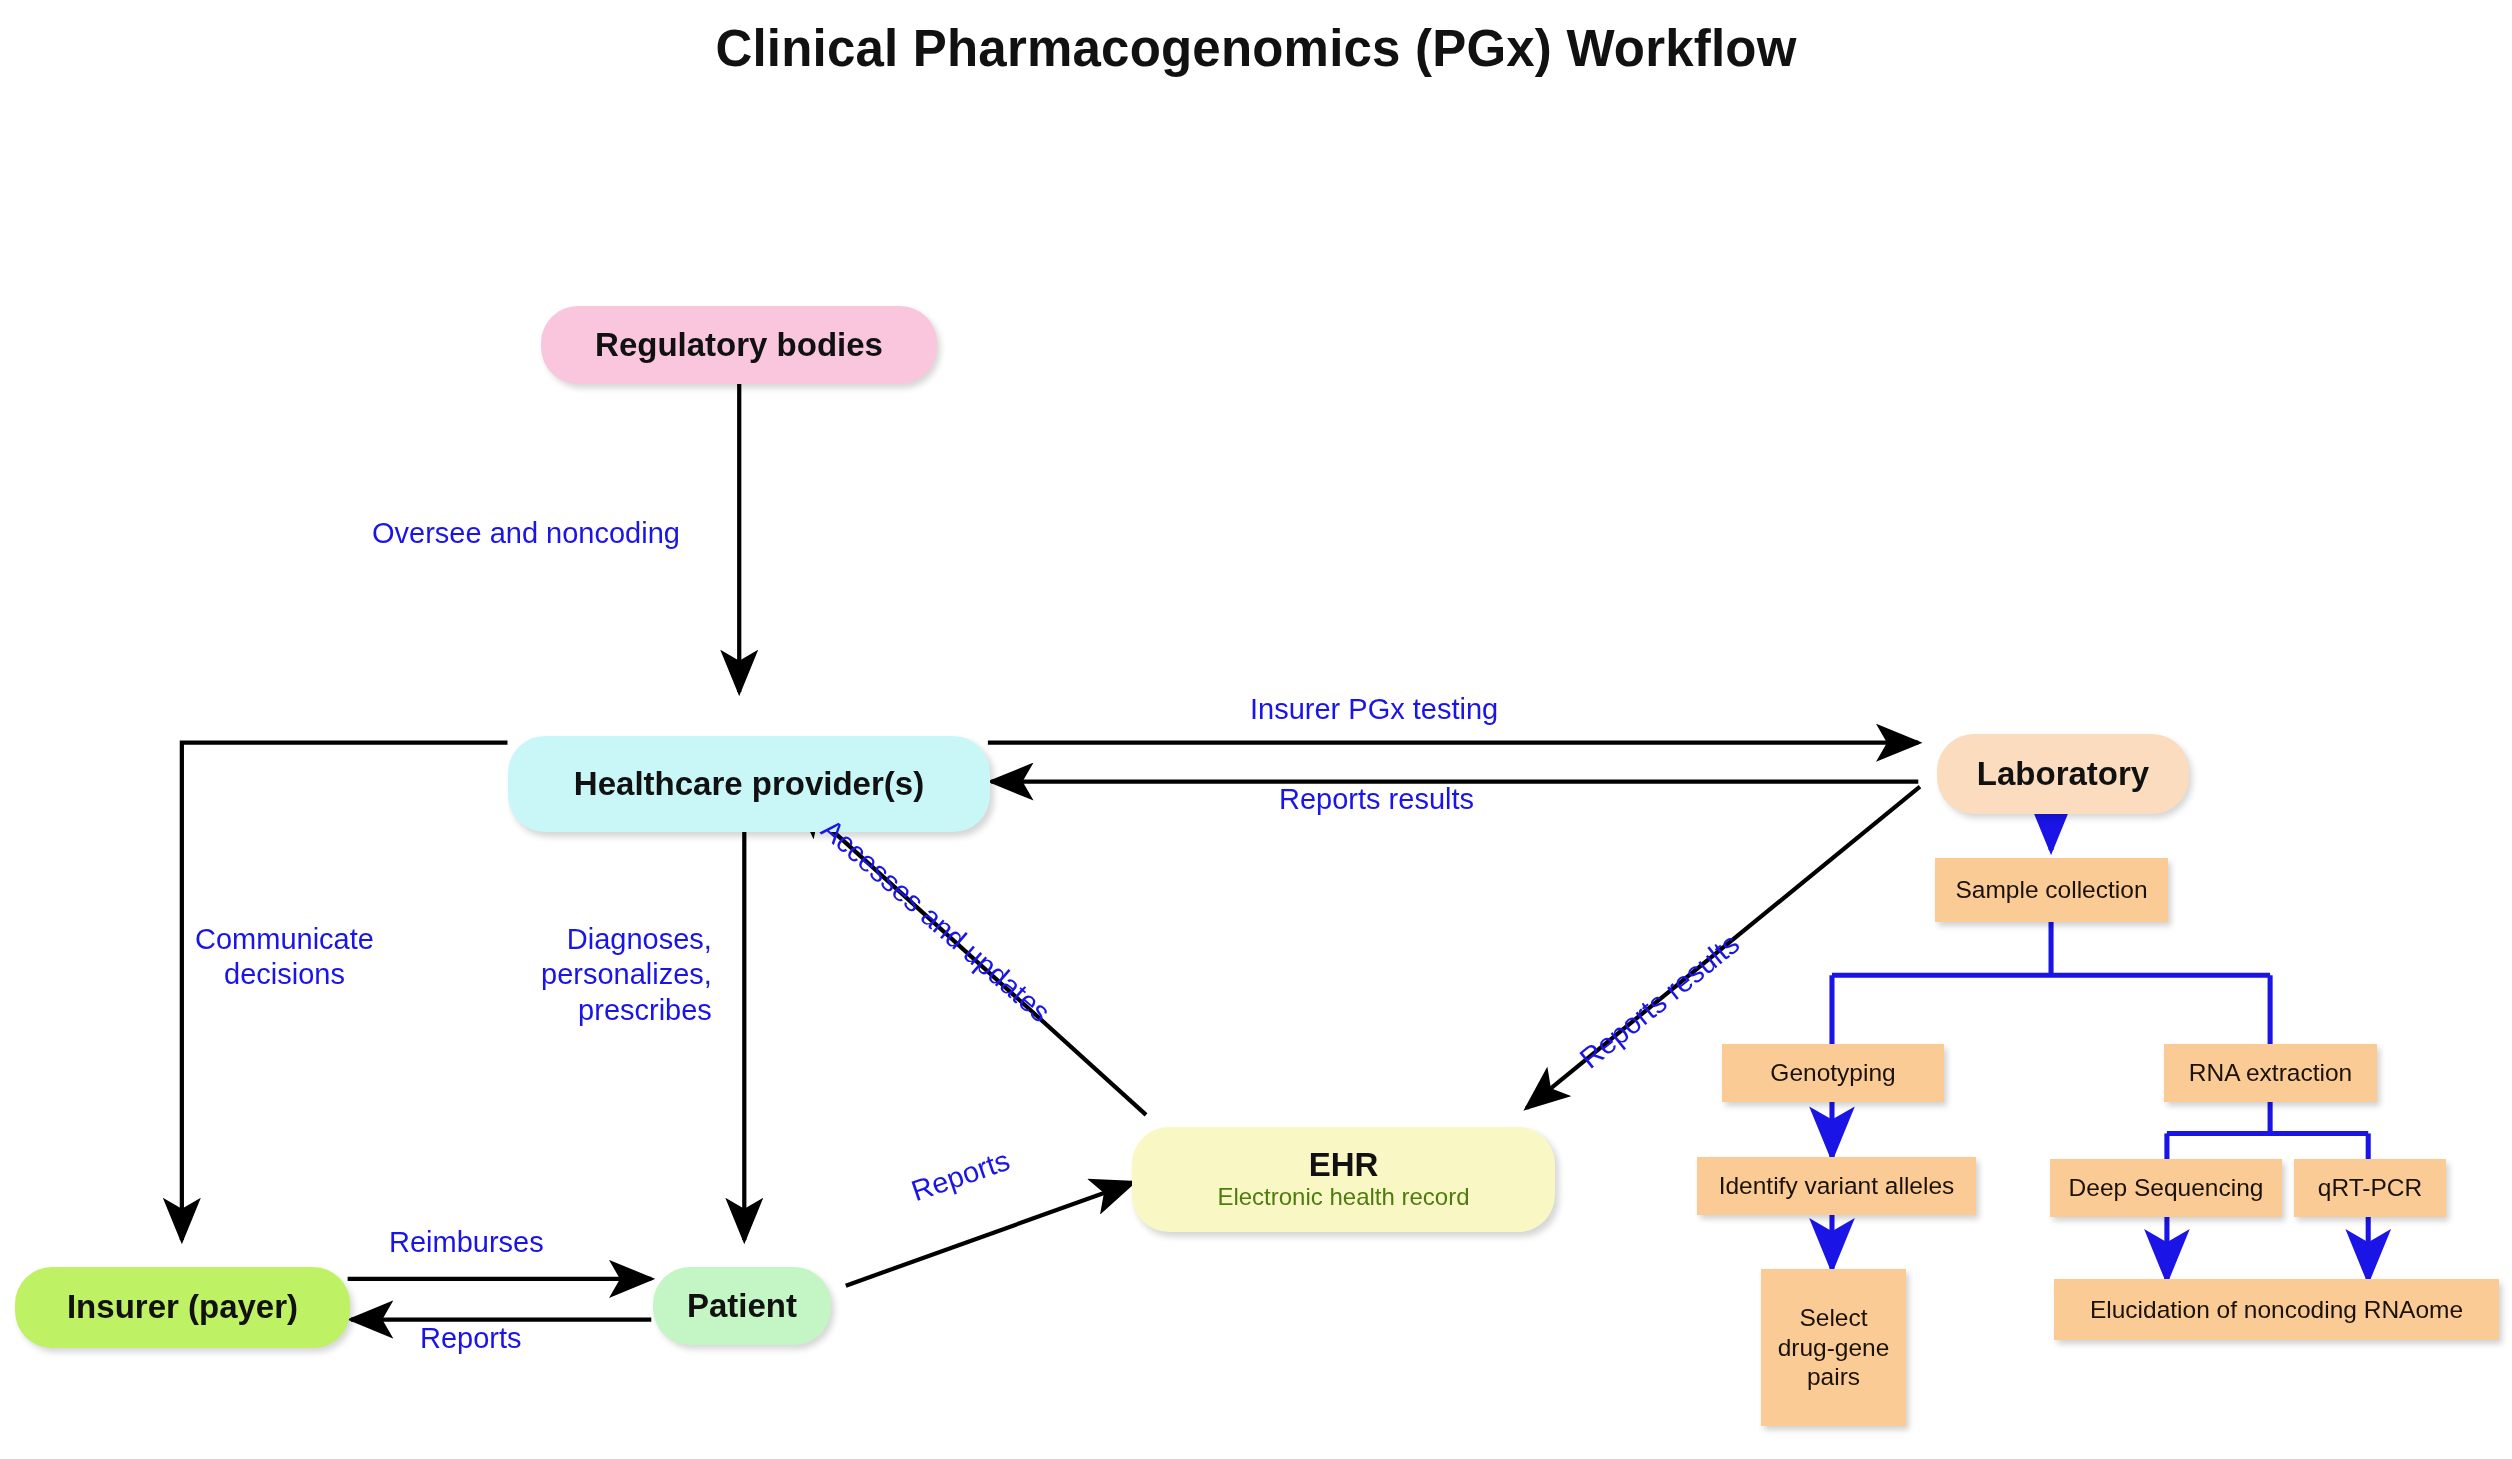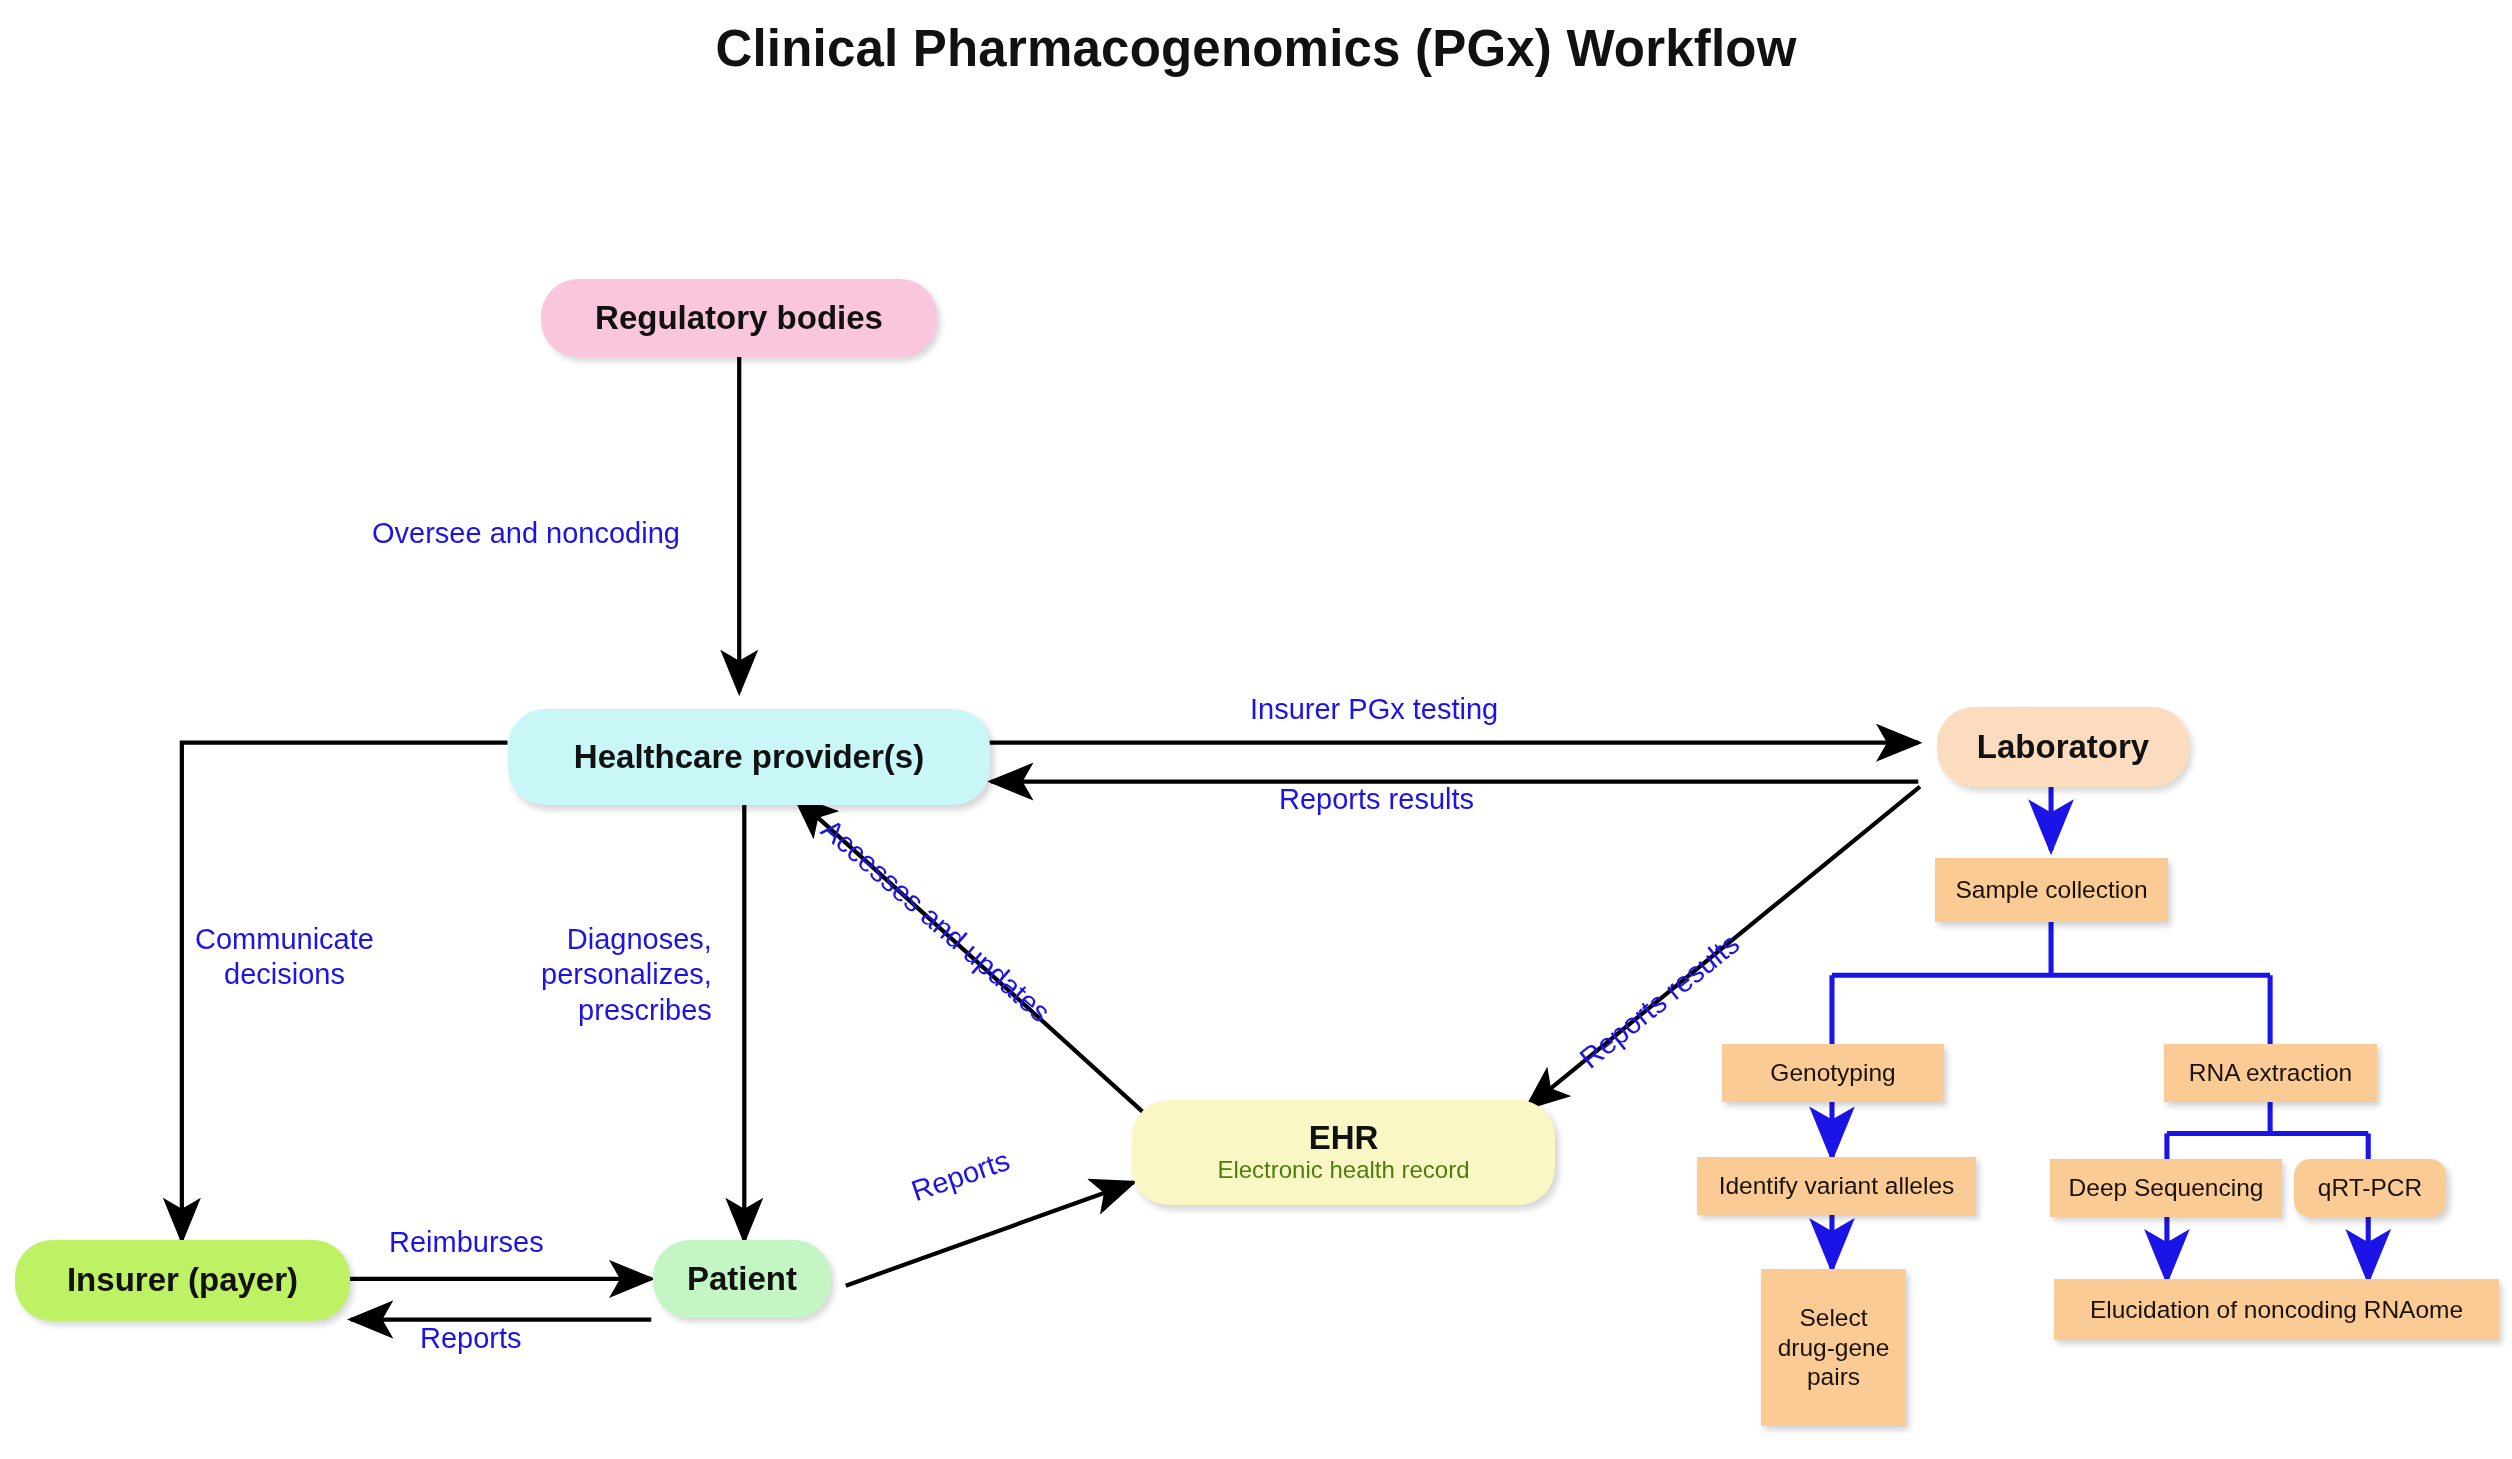--- a/index.html
+++ b/index.html
@@ -10,21 +10,21 @@
 
   svg#edges{position:absolute;left:0;top:0;width:2512px;height:1460px;}
 
   .title{position:absolute;left:0;top:18.6px;width:2512px;text-align:center;
          font-size:51px;font-weight:bold;color:#111;letter-spacing:0.2px;}
 
   
   .node{position:absolute;box-sizing:border-box;display:flex;
         flex-direction:column;align-items:center;justify-content:center;
         text-align:center;color:#111;
-        box-shadow:3.4px 4.2px 6px rgba(0,0,0,.16);}
+        box-shadow:3.4px 4.2px 6px rgba(0,0,0,.16);margin-top:27px;}
   .node.pill{border-radius:37px;}
   .node .ttl{font-weight:bold;font-size:33px;line-height:1.05;white-space:nowrap;}
   .node .sub{font-size:24px;color:#4d7c0f;line-height:1.1;white-space:nowrap;margin-top:1.7px;}
 
   
   .box{position:absolute;box-sizing:border-box;display:flex;align-items:center;
        justify-content:center;text-align:center;font-size:24.5px;color:#1a1208;
        line-height:1.22;background:#fbcb96;
        box-shadow:3.4px 4.2px 6px rgba(0,0,0,.18);padding:3.4px 5px;}
 
@@ -136,21 +136,21 @@
   </div>
 
   <div class="box" style="left:1697px;top:1157px;width:279px;height:58px;">
     <span>Identify variant alleles</span>
   </div>
 
   <div class="box" style="left:2050px;top:1159px;width:232px;height:58px;">
     <span>Deep Sequencing</span>
   </div>
 
-  <div class="box" style="left:2294px;top:1159px;width:152px;height:58px;border-radius:16px;">
+  <div class="box" style="left:2294px;top:1159px;width:152px;height:58px;">
     <span>qRT-PCR</span>
   </div>
 
   <div class="box" style="left:2054px;top:1279px;width:445px;height:61px;">
     <span>Elucidation of noncoding RNAome</span>
   </div>
 
   <div class="box" style="left:1761px;top:1269px;width:145px;height:157px;white-space:pre-line;">
     <span>Select
 drug-gene

